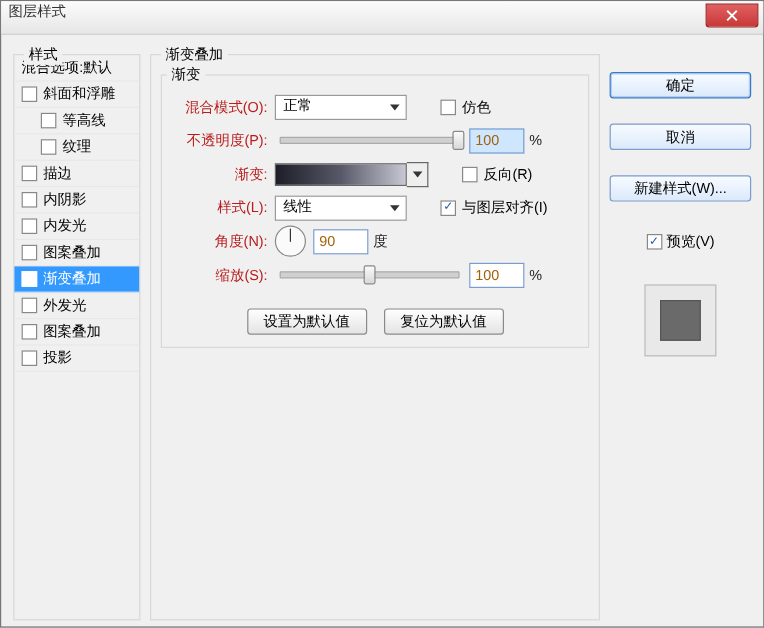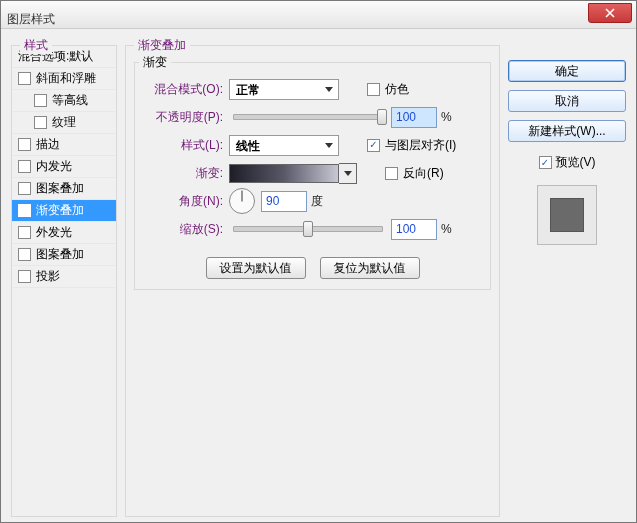--- a/index.html
+++ b/index.html
@@ -1,57 +1,57 @@
 <!DOCTYPE html>
 <html><head>
 <meta charset="utf-8">
 <style>
   * { box-sizing: border-box; font-family: "Microsoft YaHei", "SimSun", Arial, sans-serif; font-size: 12px; }
   body { margin: 0; background: #8a7968; }
   .window { width: 637px; height: 523px; background: #f0f0f0; border: 1px solid #777; position: relative; }
-  .titlebar { height: 28px; background: linear-gradient(#fbfbfb,#e6e6e6); border-bottom: 1px solid #ccc; display: flex; align-items: flex-end; padding: 0 6px; position: relative; }
+  .titlebar { height: 28px; background: linear-gradient(#fbfbfb,#e6e6e6); border-bottom: 1px solid #ccc; display: flex; align-items: flex-start; padding: 0 6px; position: relative; }
   .titlebar .title { color: #333; font-size: 12px; }
   .close-btn { position: absolute; right: 4px; top: 2px; width: 44px; height: 20px; background: linear-gradient(#e06060,#c83838); border: 1px solid #a02020; border-radius: 0 0 3px 3px; color: #fff; display: flex; align-items: center; justify-content: center; cursor: pointer; }
   .close-btn svg { width: 10px; height: 10px; }
   .body { position: absolute; top: 28px; left: 0; right: 0; bottom: 0; padding: 16px 10px 10px 10px; display: flex; gap: 8px; }
   .fieldset { border: 1px solid #d8d8d8; position: relative; padding: 8px; }
-  .fieldset > .legend { position: absolute; top: -9px; left: 8px; background: #f0f0f0; padding: 0 4px; color: #701a75; }
+  .fieldset > .legend { position: absolute; top: -9px; left: 8px; background: #f0f0f0; padding: 0 4px; color: #000000; }
   .left-col { width: 106px; height: 472px; }
   .left-col .fieldset { height: 100%; padding: 0; }
   .style-list { list-style: none; margin: 0; padding: 0; }
   .style-list li { display: flex; align-items: center; height: 22px; padding: 0 6px; border-bottom: 1px solid #e8e8e8; cursor: default; }
   .style-list li.selected { background: #3399ff; color: #fff; }
   .style-list li.indent { padding-left: 22px; }
   .style-list li.header-row { font-weight: normal; }
   .cb { width: 13px; height: 13px; border: 1px solid #888; background: #fff; margin-right: 5px; display: inline-flex; align-items: center; justify-content: center; }
   .cb.checked::after { content: "✓"; font-size: 10px; color: #2a5db0; line-height: 1; }
   .selected .cb { border-color: #fff; }
   .selected .cb.checked::after { color: #fff; }
   .mid-col { flex: 1; }
   .mid-col .fieldset { height: 472px; }
   .inner-fieldset { border: 1px solid #d8d8d8; position: relative; padding: 12px 10px 10px 10px; margin-top: 8px; }
   .inner-fieldset > .legend { position: absolute; top: -9px; left: 4px; background: #f0f0f0; padding: 0 4px; color: #000000; }
   .row { display: flex; align-items: center; height: 28px; }
-  .row .label { width: 84px; text-align: right; padding-right: 6px; color: #701a75; }
-  .combo { height: 21px; border: 1px solid #999; background: #fff; display: flex; align-items: flex-end; padding: 0 18px 0 6px; position: relative; min-width: 110px; font-weight: bold; }
+  .row .label { width: 84px; text-align: right; padding-right: 6px; color: #b91c1c; }
+  .combo { height: 21px; border: 1px solid #999; background: #fff; display: flex; align-items: flex-start; padding: 0 18px 0 6px; position: relative; min-width: 110px; }
   .combo::after { content: ""; position: absolute; right: 5px; top: 50%; margin-top: -2px; border-left: 4px solid transparent; border-right: 4px solid transparent; border-top: 5px solid #333; }
-  .num-input { width: 46px; height: 21px; border: 1px solid #7a9ccf; background: #fff; padding: 0 4px; display: inline-flex; align-items: center; color: #1d4ed8; }
+  .num-input { width: 46px; height: 21px; border: 1px solid #7a9ccf; background: #fff; padding: 0 4px; display: inline-flex; align-items: center; color: #a16207; }
   .num-input.hl { background: #cfe6ff; }
   .slider-track { position: relative; flex: 1; height: 6px; background: #d0d0d0; border: 1px solid #aaa; border-radius: 1px; margin: 0 8px 0 4px; }
   .slider-thumb { position: absolute; top: -6px; width: 10px; height: 16px; background: linear-gradient(#fafafa,#d8d8d8); border: 1px solid #888; border-radius: 2px; transform: translateX(-50%); }
   .pct { margin-left: 4px; color: #222; }
   .inline-cb { display: inline-flex; align-items: center; margin-left: 28px; }
   .grad-preview { width: 110px; height: 19px; border: 1px solid #666; background: linear-gradient(90deg,#1e1e28,#585868,#c8c8d4); position: relative; }
   .grad-combo { width: 18px; height: 21px; border: 1px solid #666; border-left: none; background: #eee; display: flex; align-items: center; justify-content: center; }
   .grad-combo::after { content: ""; border-left: 4px solid transparent; border-right: 4px solid transparent; border-top: 5px solid #333; }
   .angle-dial { width: 26px; height: 26px; border: 1px solid #888; border-radius: 50%; background: #fafafa; position: relative; margin-right: 6px; }
   .angle-dial::after { content: ""; position: absolute; left: 50%; top: 50%; width: 11px; height: 1px; background: #333; transform-origin: left center; transform: rotate(-90deg); }
   .btn-row { display: flex; gap: 14px; justify-content: center; margin-top: 14px; }
   .push-btn { min-width: 100px; height: 22px; border: 1px solid #8a8a8a; background: linear-gradient(#fefefe,#e4e4e4); border-radius: 3px; display: inline-flex; align-items: center; justify-content: center; cursor: pointer; }
-  .right-col { width: 118px; display: flex; flex-direction: column; align-items: stretch; gap: 8px; padding-top: 15px; }
+  .right-col { width: 118px; display: flex; flex-direction: column; align-items: stretch; gap: 21px; padding-top: 15px; }
   .r-btn { height: 22px; border: 1px solid #7a9ccf; background: linear-gradient(#f7fbff,#dbe9fb); border-radius: 3px; display: flex; align-items: center; justify-content: center; cursor: pointer; }
   .r-btn.default { border: 1px solid #3b78c4; box-shadow: 0 0 0 1px #aecdf2 inset; }
   .preview-chk { display: flex; align-items: center; justify-content: center; margin-top: 4px; }
   .preview-box { width: 60px; height: 60px; margin: 6px auto 0 auto; border: 1px solid #bbb; background: #e9e9e9; display: flex; align-items: center; justify-content: center; }
   .preview-swatch { width: 34px; height: 34px; background: #6a6a6a; border: 1px solid #555; }
 </style>
 </head>
 <body>
 
 <div class="window">
@@ -84,20 +84,24 @@
             <li class="indent">
               <span class="cb"></span>
               <span>纹理</span>
             </li>
             <li>
               <span class="cb"></span>
               <span>描边</span>
             </li>
             <li>
               <span class="cb"></span>
+              <span>内阴影</span>
+            </li>
+            <li>
+              <span class="cb"></span>
               <span>内发光</span>
             </li>
             <li>
               <span class="cb"></span>
               <span>图案叠加</span>
             </li>
             <li class="selected">
               <span class="cb checked"></span>
               <span>渐变叠加</span>
             </li>
@@ -135,40 +139,40 @@
             </label>
           </div>
 
           <div class="row">
             <span class="label">不透明度(P):</span>
             <div class="slider-track" style="max-width:150px">
               <div class="slider-thumb" style="left:100%"></div>
             </div>
             <span class="num-input hl">100</span>
             <span class="pct">%</span>
-          </div>
-
-          <div class="row">
-            <span class="label">样式(L):</span>
-            <div class="combo" style="width:110px">
-              <span>线性</span>
-            </div>
-            <label class="inline-cb">
-              <span class="cb checked"></span>
-              <span>与图层对齐(I)</span>
-            </label>
           </div>
 
           <div class="row">
             <span class="label">渐变:</span>
             <div class="grad-preview"></div>
             <div class="grad-combo"></div>
             <label class="inline-cb">
               <span class="cb"></span>
               <span>反向(R)</span>
+            </label>
+          </div>
+
+          <div class="row">
+            <span class="label">样式(L):</span>
+            <div class="combo" style="width:110px">
+              <span>线性</span>
+            </div>
+            <label class="inline-cb">
+              <span class="cb checked"></span>
+              <span>与图层对齐(I)</span>
             </label>
           </div>
 
           <div class="row">
             <span class="label">角度(N):</span>
             <div class="angle-dial"></div>
             <span class="num-input">90</span>
             <span class="pct">度</span>
           </div>
 

